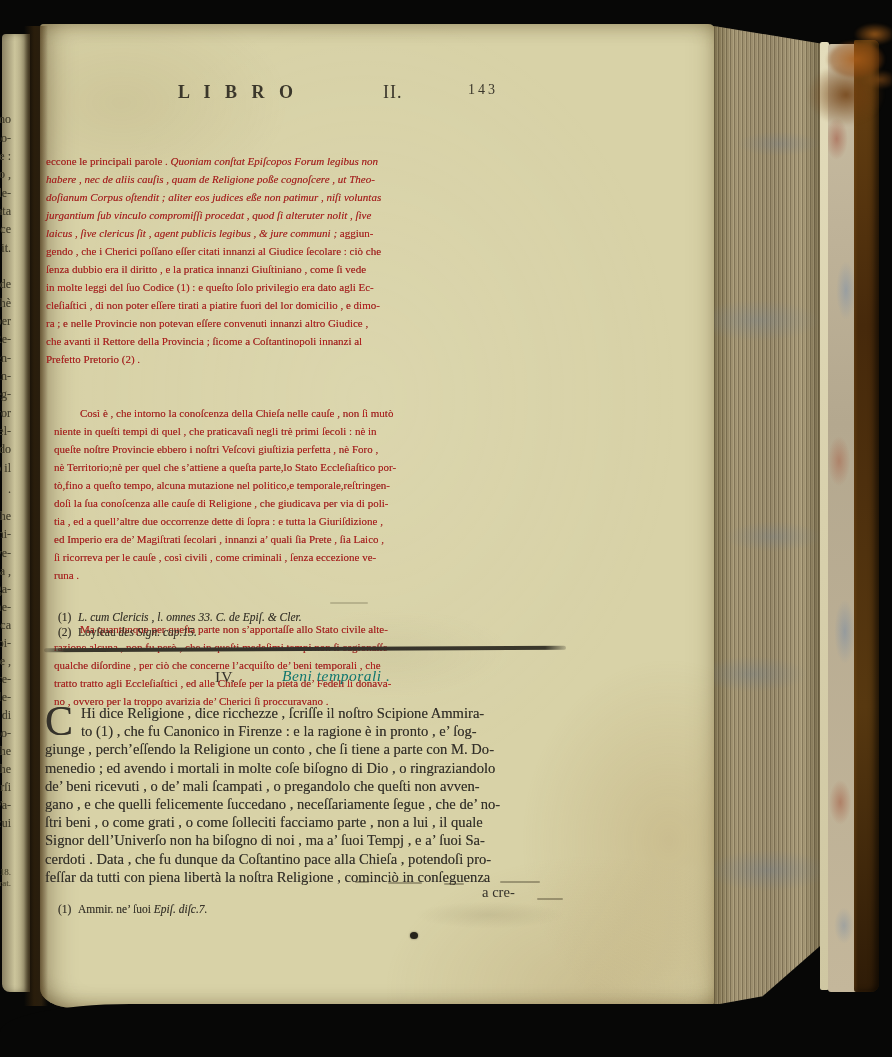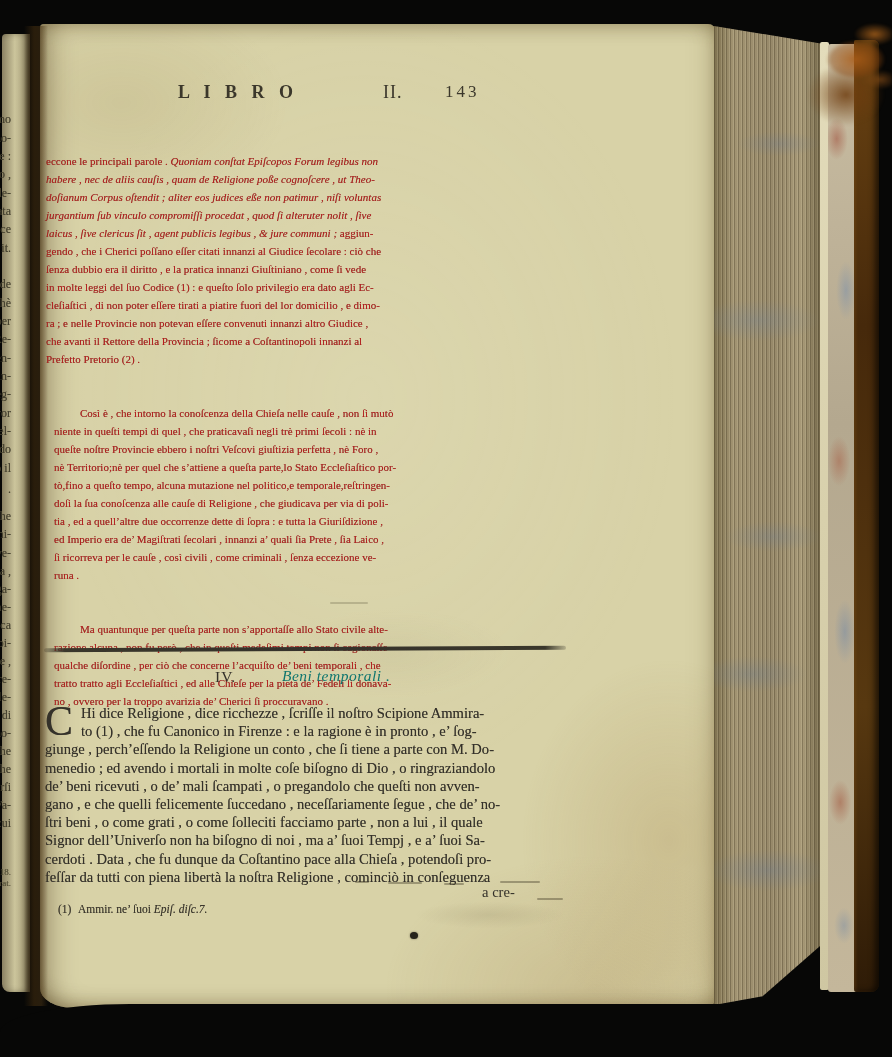--- a/index.html
+++ b/index.html
@@ -50,21 +50,21 @@
       radial-gradient(ellipse 210px 260px at 93% 83%, rgba(150,110,50,.20), transparent 70%),
       radial-gradient(ellipse 300px 190px at 82% 98%, rgba(140,100,45,.18), transparent 70%),
       radial-gradient(ellipse 240px 150px at 12% 8%, rgba(120,95,40,.10), transparent 70%),
       radial-gradient(ellipse 160px 60px at 52% 64%, rgba(120,115,80,.08), transparent 75%),
       radial-gradient(ellipse 420px 520px at 48% 38%, rgba(255,255,236,.10), transparent 75%);
   }
 
   .running-header{position:absolute;left:0;top:58px;width:100%;height:24px;color:#3b372b;}
   .h-word{position:absolute;left:138px;font-size:18px;letter-spacing:4px;word-spacing:2px;font-weight:bold;}
   .h-num{position:absolute;left:343px;font-size:18px;letter-spacing:1px;}
-  .h-page{position:absolute;left:405px;font-size:17px;letter-spacing:3px;}
+  .h-page{position:absolute;left:428px;font-size:14px;letter-spacing:3px;}
 
   .bodytext{
     position:absolute;left:6px;top:92px;width:600px;
     font-size:11px;line-height:18px;color:#b91c1c;
     white-space:pre;
     text-shadow:0 0 .4px rgba(45,42,32,.55);
   }
   .para{margin:0;padding:0;}
   .indent{text-indent:26px;padding-left:8px;}
   .it{font-style:italic;}
@@ -233,20 +233,24 @@
 ed Imperio era de’ Magiſtrati ſecolari , innanzi a’ quali ſia Prete , ſia Laico ,
 ſi ricorreva per le cauſe , così civili , come criminali , ſenza eccezione ve-
 runa .</p>
       <p class="para indent">Ma quantunque per queſta parte non s’apportaſſe allo Stato civile alte-
 razione alcuna , non fu però , che in queſti medeſimi tempi non ſi cagionaſſe
 qualche diſordine , per ciò che concerne l’acquiſto de’ beni temporali , che
 tratto tratto agli Eccleſiaſtici , ed alle Chieſe per la pietà de’ Fedeli ſi donava-
 no , ovvero per la troppo avarizia de’ Cherici ſi proccuravano .</p>
     </div>
 
+    <div class="fn-block fn-block-mid">
+      <div class="fn-line"><span class="fn-marker">(1)</span><span></span><span class="it">L. cum Clericis , l. omnes 33. C. de Epiſ. &amp; Cler.</span></div>
+      <div class="fn-line"><span class="fn-marker">(2)</span><span>Loyſeau </span><span class="it">des Sign. cap.15.</span></div>
+    </div>
 
     <div class="rule"></div>
 
     <span class="sec-num">IV.</span>
     <span class="sec-title">Beni temporali .</span>
 
     <div class="p4"><span class="dropcap">C</span><span>Hi dice Religione , dice ricchezze , ſcriſſe il noſtro Scipione Ammira-
 to (1) , che fu Canonico in Firenze : e la ragione è in pronto , e’ ſog-
 giunge , perch’eſſendo la Religione un conto , che ſi tiene a parte con M. Do-
 menedio ; ed avendo i mortali in molte coſe biſogno di Dio , o ringraziandolo

